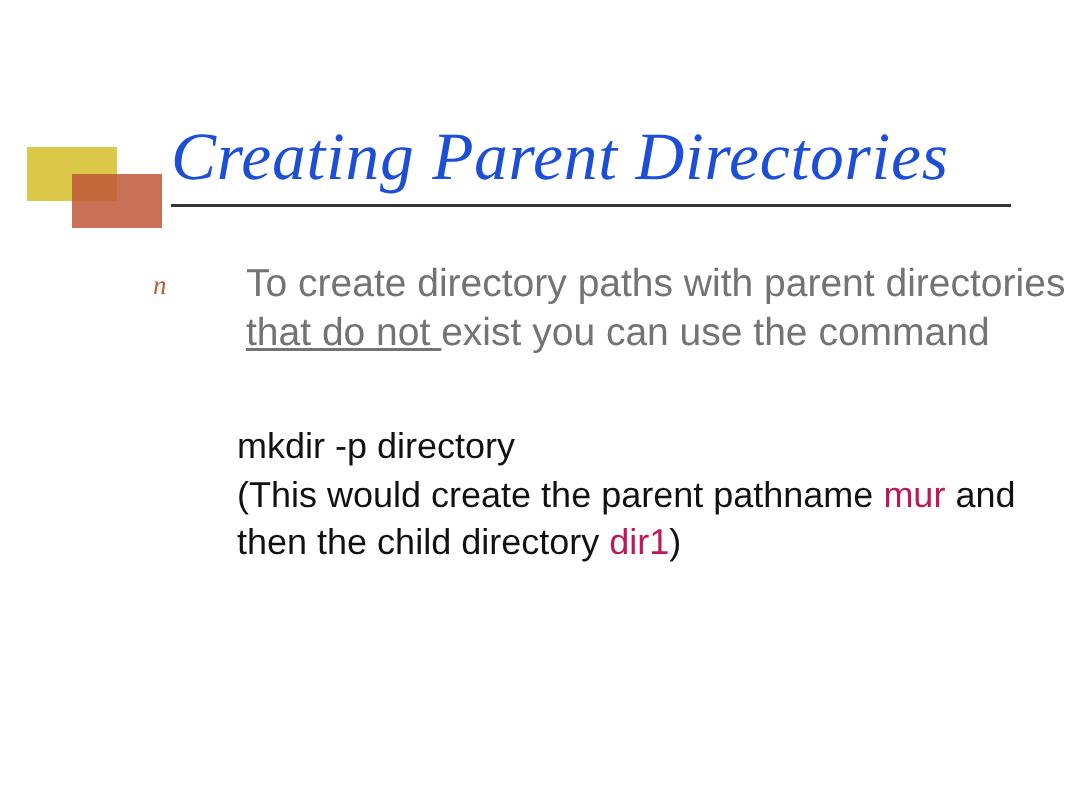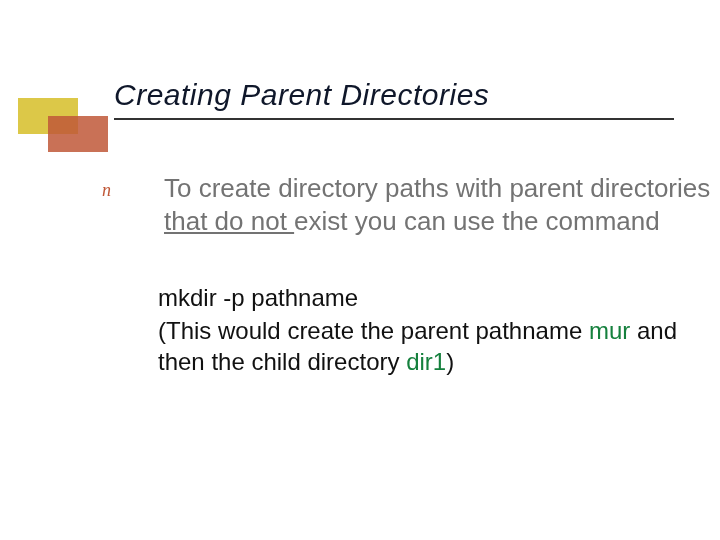--- a/index.html
+++ b/index.html
@@ -35,24 +35,24 @@
     background: #c05838;
     opacity: 0.85;
   }
   .title-wrap {
     position: absolute;
     top: 78px;
     left: 114px;
     width: 570px;
   }
   .title {
-    font-size: 30px;
+    font-size: 45px;
     font-style: italic;
-    font-family: Liberation Sans, sans-serif;
-    color: #0f172a;
+    font-family: Liberation Serif, serif;
+    color: #1d4ed8;
     letter-spacing: 0.5px;
   }
   .title-underline {
     margin-top: 6px;
     height: 2px;
     width: 560px;
     background: #333;
   }
   .body-text {
     position: absolute;
@@ -79,21 +79,21 @@
   .sub-block {
     position: absolute;
     top: 282px;
     left: 158px;
     width: 530px;
     font-size: 24px;
     line-height: 1.3;
     color: #111;
   }
   .sub-block .line { margin-bottom: 2px; }
-  .red { color: #15803d; }
+  .red { color: #be185d; }
 </style>
 </head>
 <body>
 
 <div class="decoration">
   <div class="deco-yellow"></div>
   <div class="deco-red"></div>
 </div>
 
 <div class="title-wrap">
@@ -101,17 +101,17 @@
   <div class="title-underline"></div>
 </div>
 
 <div class="bullet-n">n</div>
 
 <div class="body-text">
   <span>To create directory paths with parent directories </span><span class="underline">that do not </span><span>exist you can use the command</span>
 </div>
 
 <div class="sub-block">
-  <div class="line">mkdir -p pathname</div>
+  <div class="line">mkdir -p directory</div>
   <div class="line">
     <span>(This would create the parent pathname </span><span class="red">mur</span><span> and then the child directory </span><span class="red">dir1</span><span>)</span>
   </div>
 </div>
 
 </body></html>

